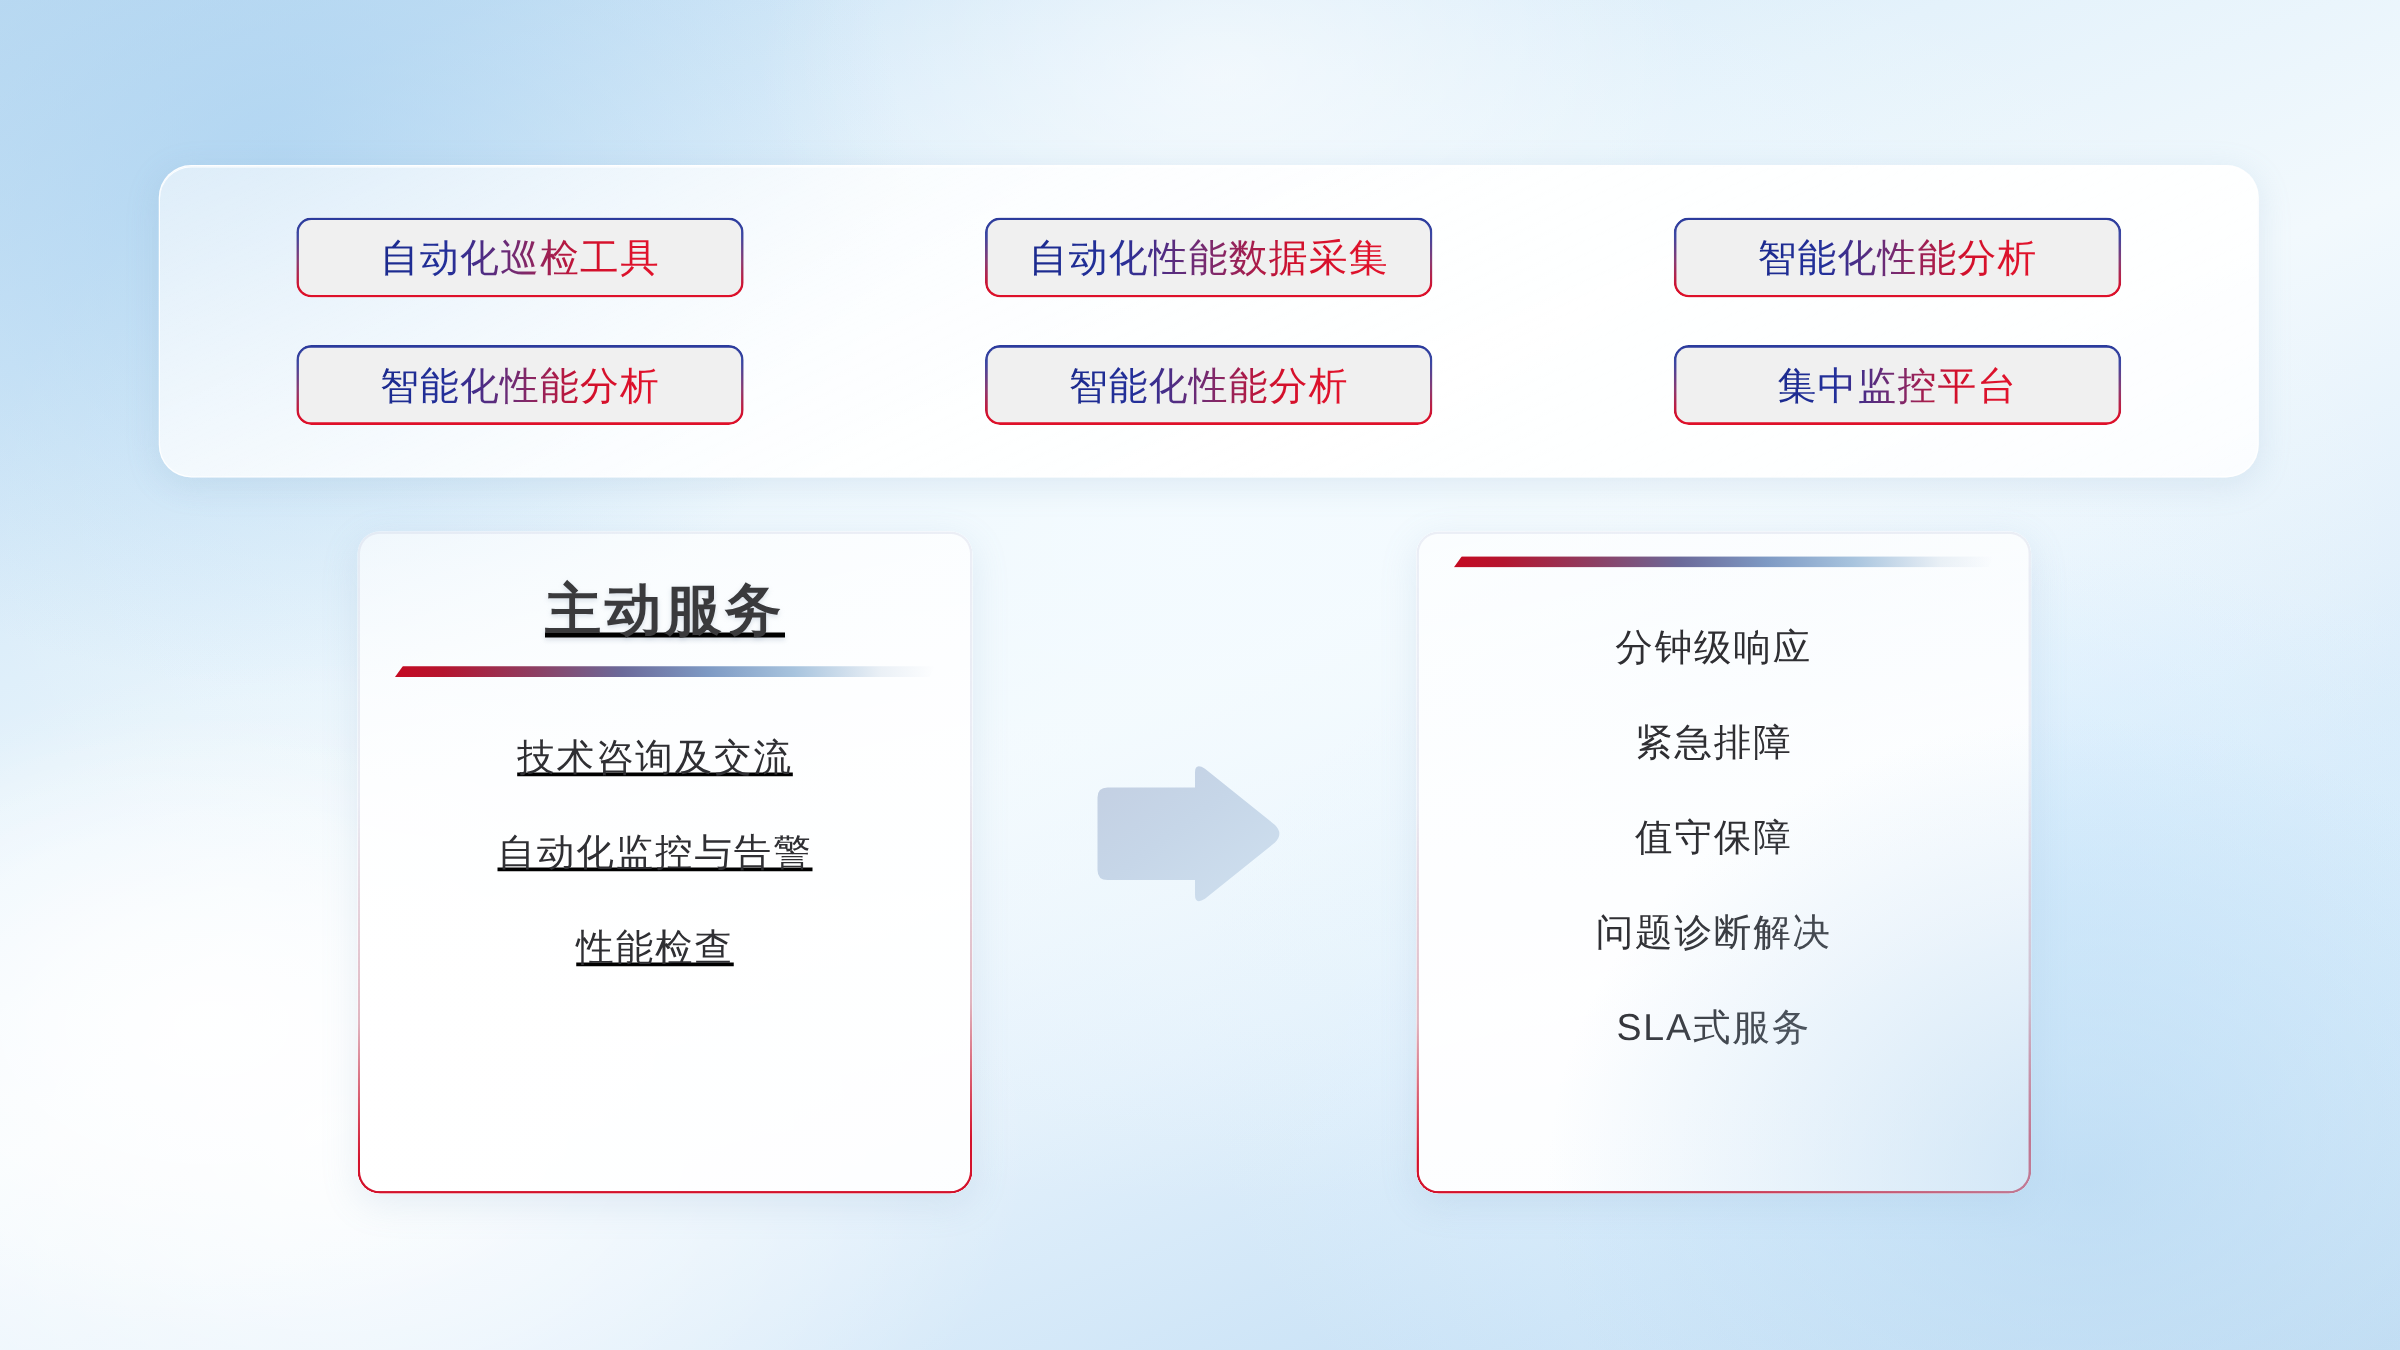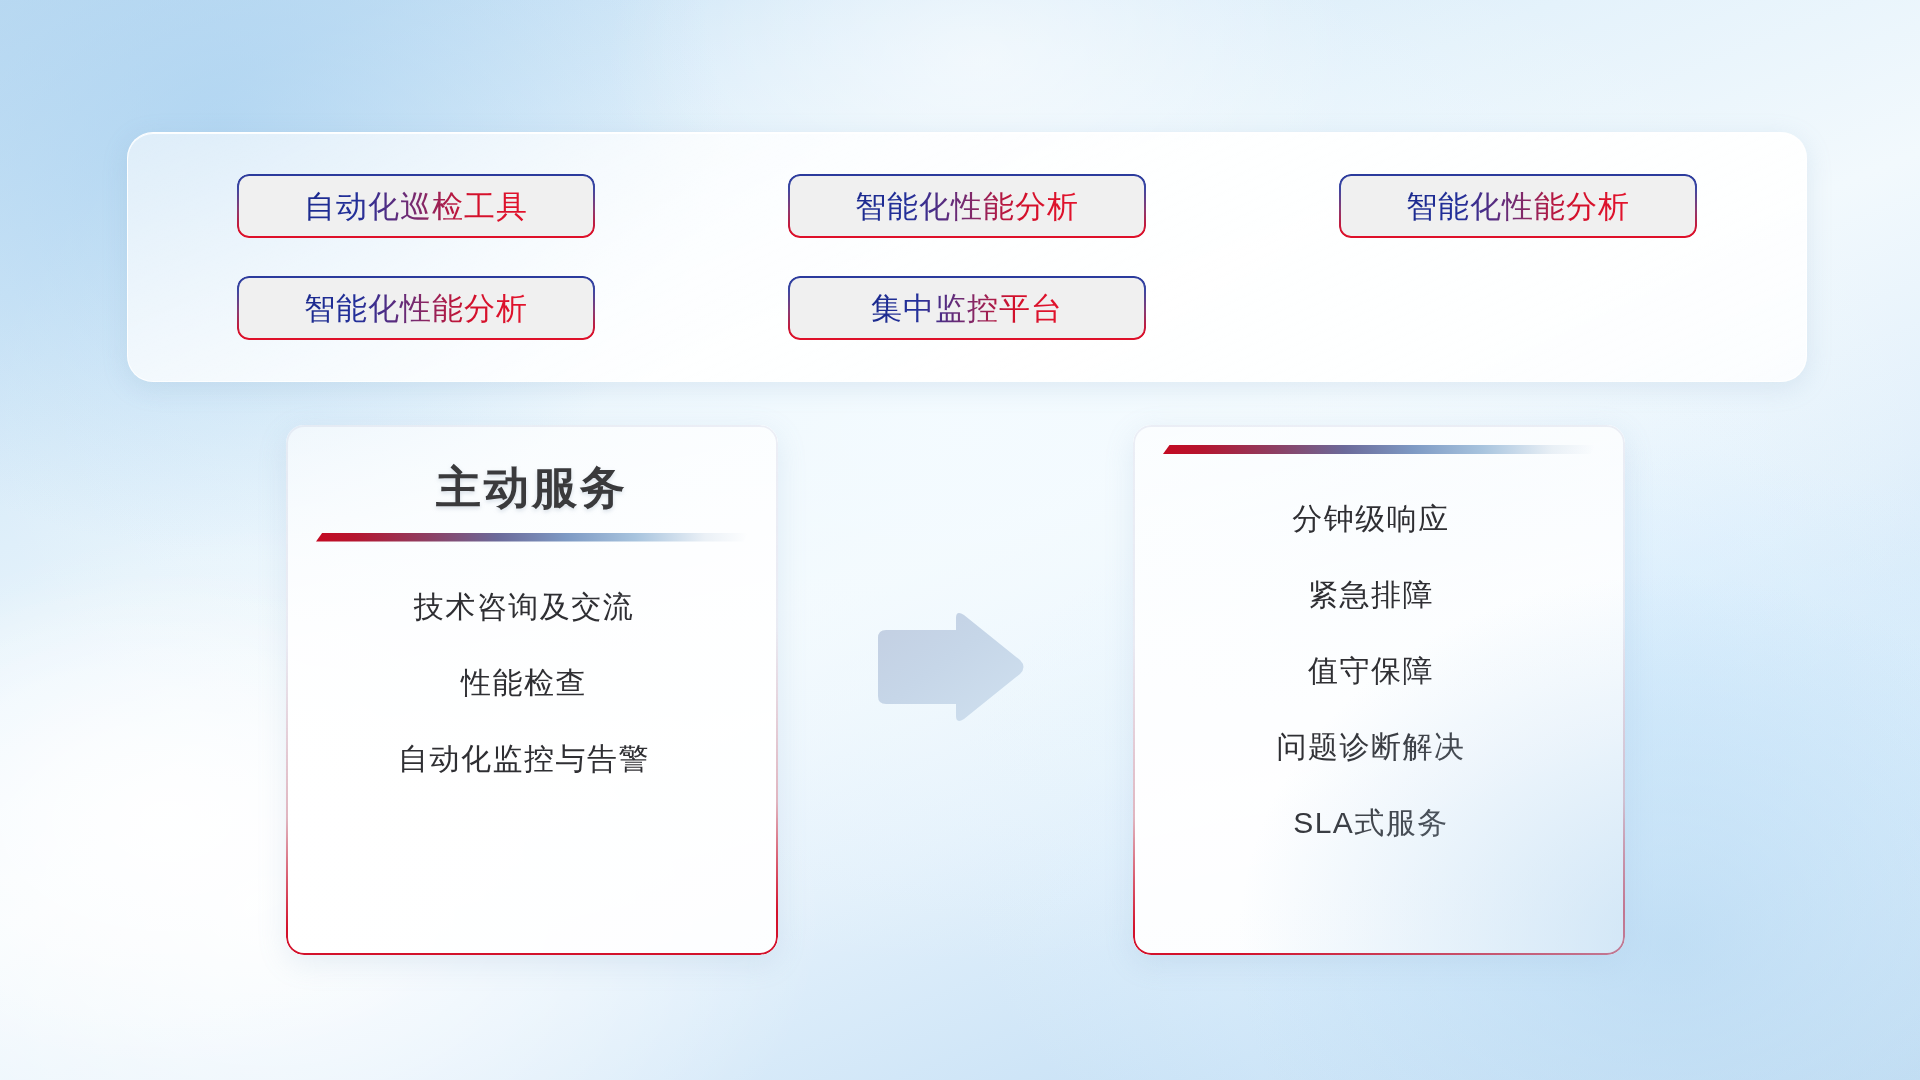--- a/index.html
+++ b/index.html
@@ -141,21 +141,21 @@
                 rgba(196,200,222,0.35) 40%,
                 rgba(198,120,140,0.55) 72%,
                 #d3122c 92%,
                 #d3122c 100%);
     -webkit-mask: linear-gradient(#000 0 0) content-box, linear-gradient(#000 0 0);
     -webkit-mask-composite: xor;
     mask: linear-gradient(#000 0 0) content-box, linear-gradient(#000 0 0);
     mask-composite: exclude;
     pointer-events: none;
   }
-  #card-active  { left: 286px; }
+  #card-active  { left: 286px; text-decoration: underline; }
   #card-passive { left: 1133px; }
 
   .svc-title {
     position: relative;
     margin-top: 38px;
     text-align: center;
     font-size: 45px;
     font-weight: 700;
     color: #3a3a3c;
     letter-spacing: 3px;
@@ -214,20 +214,23 @@
   <div class="bg-wash w2"></div>
   <div class="bg-wash w3"></div>
 
   <div id="tag-panel">
     <div class="tag-grid">
 
       <div class="tag-btn">
         <span class="tag-label">自动化巡检工具</span>
       </div>
 
+      <div class="tag-btn">
+        <span class="tag-label">自动化性能数据采集</span>
+      </div>
 
       <div class="tag-btn">
         <span class="tag-label">智能化性能分析</span>
       </div>
 
       <div class="tag-btn">
         <span class="tag-label">智能化性能分析</span>
       </div>
 
       <div class="tag-btn">
@@ -239,22 +242,22 @@
       </div>
 
     </div>
   </div>
 
   <div class="svc-card" id="card-active">
     <div class="svc-title">主动服务</div>
     <div class="svc-divider"></div>
     <ul class="svc-list">
       <li class="svc-item">技术咨询及交流</li>
+      <li class="svc-item">自动化监控与告警</li>
       <li class="svc-item">性能检查</li>
-      <li class="svc-item">自动化监控与告警</li>
     </ul>
   </div>
 
   <div id="flow-arrow">
     <svg width="160" height="115" viewBox="0 0 160 115" xmlns="http://www.w3.org/2000/svg" aria-hidden="true">
       <defs>
         <linearGradient id="arrowGrad" x1="0%" y1="0%" x2="100%" y2="100%">
           <stop offset="0%" stop-color="#c3cfe2"></stop>
           <stop offset="45%" stop-color="#c6d6e8"></stop>
           <stop offset="100%" stop-color="#cfe0ef"></stop>

